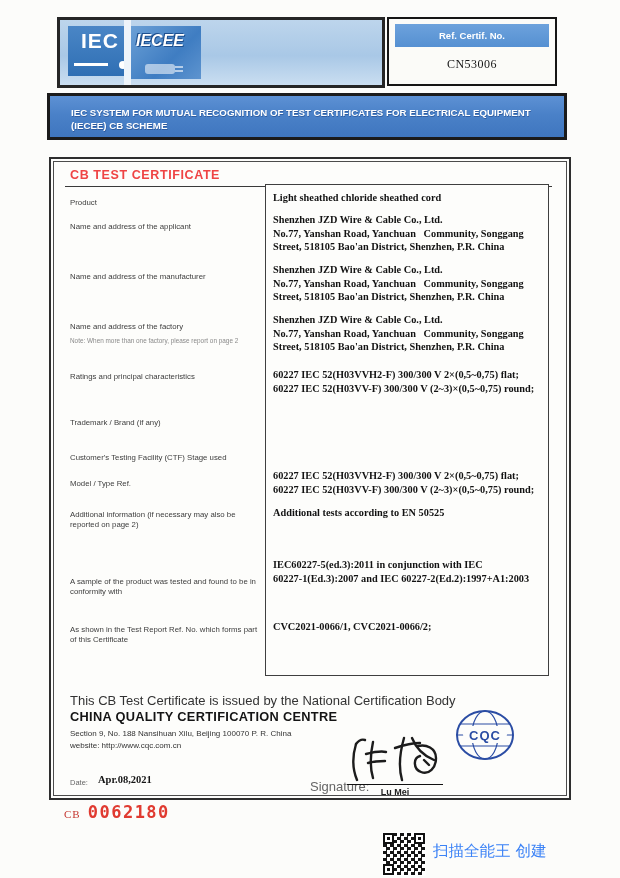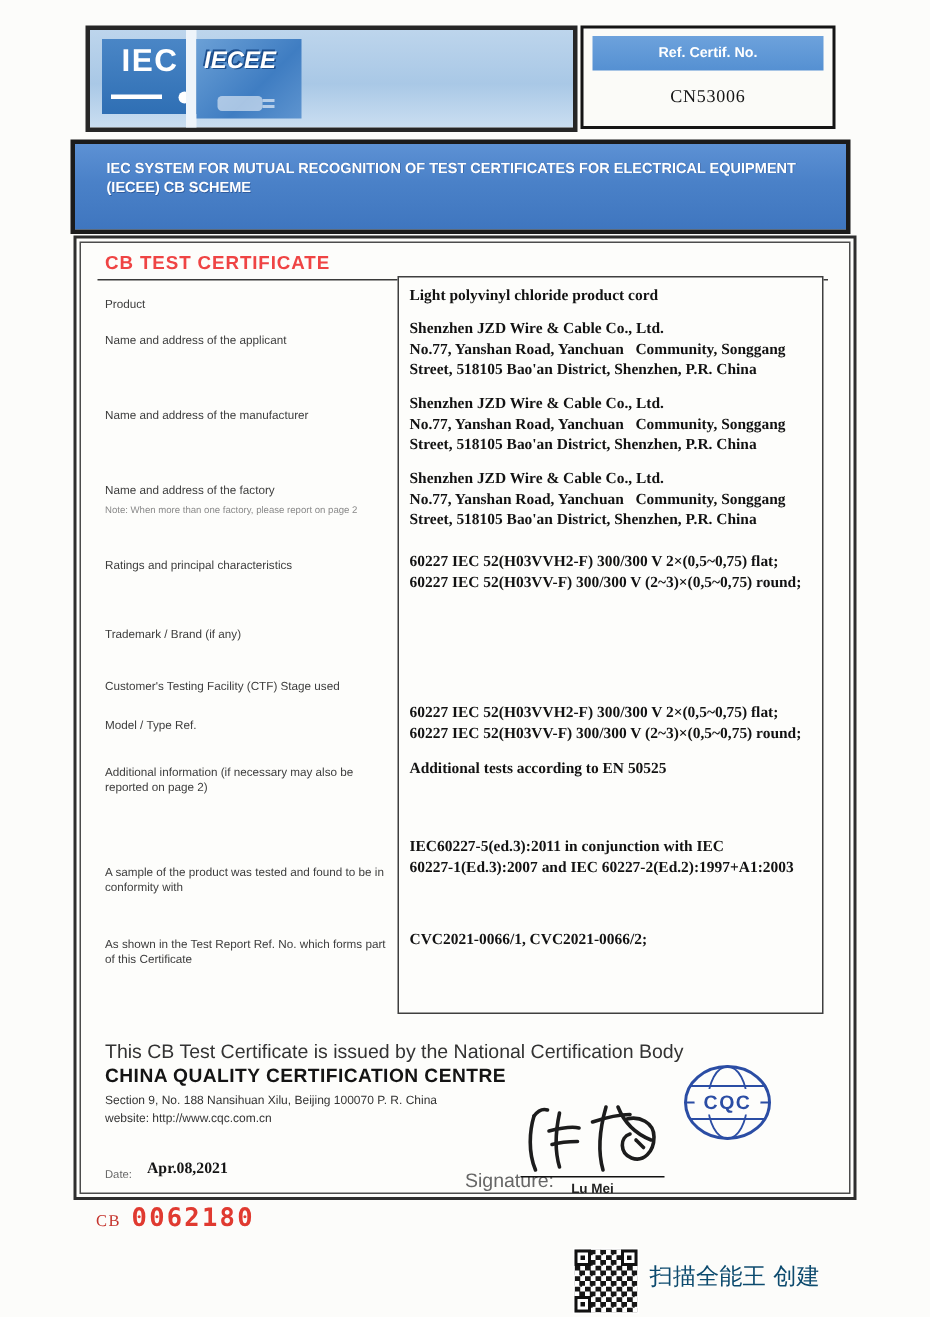--- a/index.html
+++ b/index.html
@@ -44,21 +44,21 @@
   .ref-band{
     margin:5px 6px 0 6px;height:23px;background:linear-gradient(180deg,#6da2dc,#5590d2);
     color:#fff;font-weight:bold;font-size:9.5px;text-align:center;line-height:23px;
   }
   .ref-value{
     margin-top:10px;text-align:center;font-family:"Liberation Serif", serif;
     font-size:12px;color:#141414;letter-spacing:.5px;
   }
   
   .scheme-banner{
-    position:absolute;left:47px;top:93px;width:520px;height:63px;
+    position:absolute;left:47px;top:93px;width:520px;height:47px;
     border:3px solid #1b1b1b;
     background:linear-gradient(180deg,#5d91d4 0%,#4a81c8 45%,#3f76bf 100%);
     color:#fff;font-weight:bold;font-size:9.7px;line-height:13px;
     padding:10px 0 0 21px;box-sizing:border-box;
     white-space:pre-wrap;text-shadow:.5px .5px 0 rgba(20,50,110,.45);
   }
   
   .cert-frame{
     position:absolute;left:49px;top:157px;width:518px;height:639px;
     border:2px solid #2e2e2e;background:#fdfdfb;
@@ -108,21 +108,21 @@
   .stamp .cb{font-family:"Liberation Serif", serif;font-size:11px;letter-spacing:1px;color:#c5352e;}
   .stamp .num{font-family:"DejaVu Sans Mono", monospace;font-size:17px;font-weight:bold;letter-spacing:1.5px;color:#e03a30;}
   .qr{
     position:absolute;left:383px;top:833px;width:42px;height:42px;
     background:repeating-conic-gradient(#161616 0% 25%, #fff 0% 50%) 0 0 / 7px 7px;
     outline:1px solid #fff;
   }
   .finder{position:absolute;width:11px;height:11px;border:2.5px solid #111;background:#fff;box-sizing:border-box;}
   .finder::after{content:"";position:absolute;left:1.5px;top:1.5px;width:3px;height:3px;background:#111;}
   .f-tl{left:0;top:0}.f-tr{right:0;top:0}.f-bl{left:0;bottom:0}
-  .scan-text{position:absolute;left:433px;top:841px;font-size:15.5px;color:#0c4a6e;font-family:"DejaVu Sans", sans-serif;}
+  .scan-text{position:absolute;left:433px;top:841px;font-size:15.5px;color:#3b82f6;font-family:"DejaVu Sans", sans-serif;}
 </style>
 </head>
 <body>
 
 <div class="logo-band">
   <div class="iec-logo">
     <span class="iec-txt">IEC</span>
     <span class="iec-underline"></span>
     <span class="iec-dot"></span>
   </div>
@@ -143,21 +143,21 @@
 
 <div class="cert-frame">
   <div class="cert-inner">
 
     <div class="cert-title">CB TEST CERTIFICATE</div>
     <div class="title-rule"></div>
     <div class="value-box"></div>
 
     <div class="row r0">
       <div class="lbl">Product</div>
-      <div class="val">Light polyvinyl chloride product cord</div>
+      <div class="val">Light sheathed chloride sheathed cord</div>
     </div>
     <div class="row r1">
       <div class="lbl">Name and address of the applicant</div>
       <div class="val">Shenzhen JZD Wire &amp; Cable Co., Ltd.
 No.77, Yanshan Road, Yanchuan   Community, Songgang
 Street, 518105 Bao'an District, Shenzhen, P.R. China</div>
     </div>
     <div class="row r2">
       <div class="lbl">Name and address of the manufacturer</div>
       <div class="val">Shenzhen JZD Wire &amp; Cable Co., Ltd.

